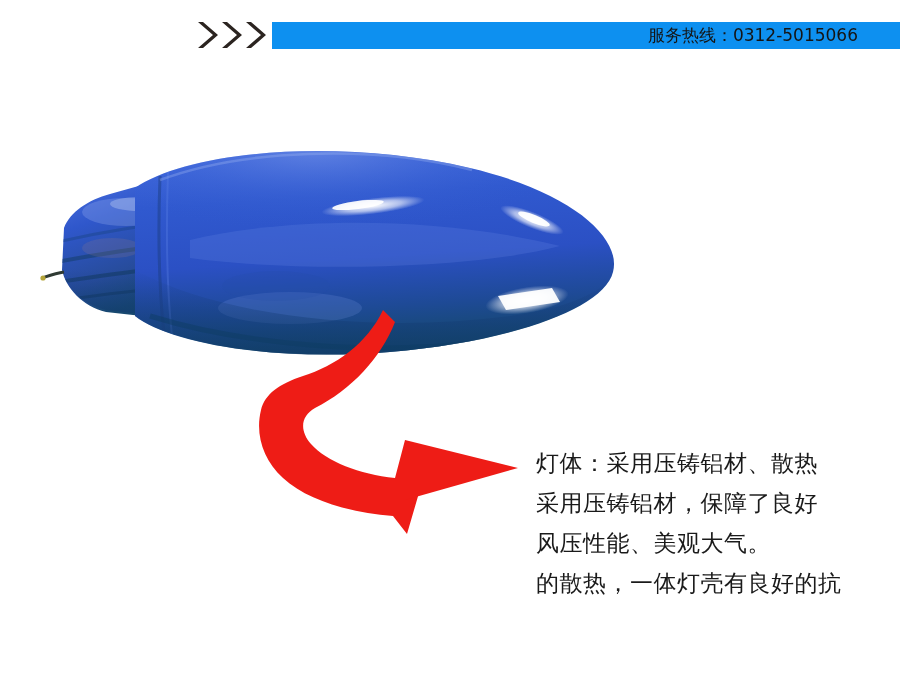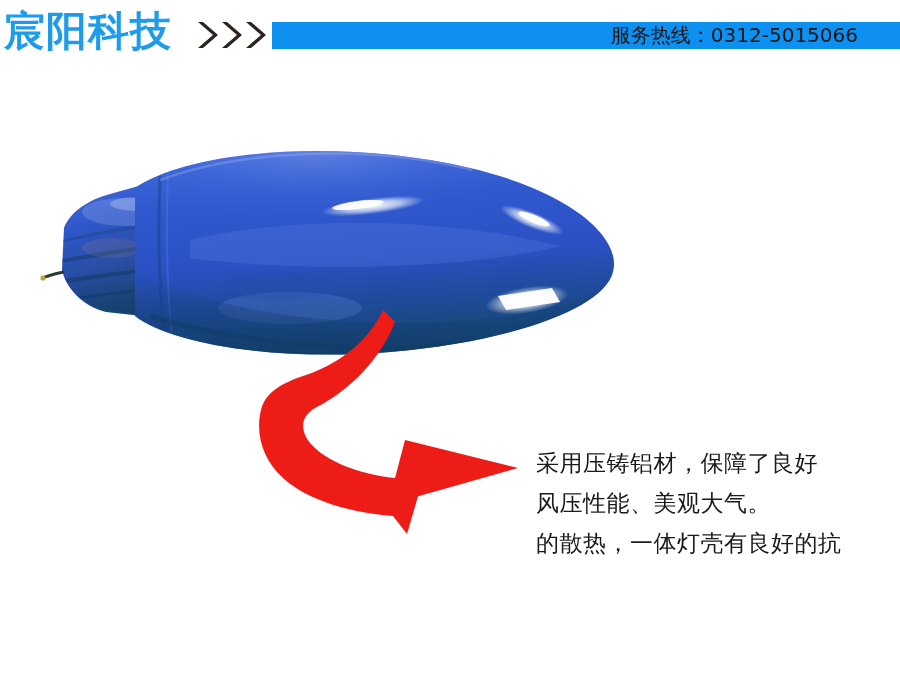--- a/index.html
+++ b/index.html
@@ -63,21 +63,21 @@
     background: #0D90F0;
   }
   #hotline-text {
     position: absolute;
     right: 42px;
     top: 22px;
     width: 430px;
     height: 37px;
     line-height: 27px;
     text-align: right;
-    font-size: 20px;
+    font-size: 17px;
     color: #151515;
     white-space: nowrap;
     font-family: "DejaVu Sans", "Liberation Sans", sans-serif;
   }
 
   
   #product-photo {
     position: absolute;
     left: 40px;
     top: 120px;
@@ -112,21 +112,20 @@
     font-family: "DejaVu Sans", "Liberation Sans", sans-serif;
   }
 </style>
 </head>
 <body>
 
 <div id="page">
 
   <div id="header">
 
-    <div id="brand-logo">宸阳科技</div>
 
     <div id="chevron-group">
       <span class="chev" style="left:0px;">
         <svg width="24" height="30" viewBox="0 0 24 30">
           <path d="M2 2 L17 15 L2 28 L7 28 L22 15 L7 2 Z" fill="#2B2420"></path>
         </svg>
       </span>
       <span class="chev" style="left:24px;">
         <svg width="24" height="30" viewBox="0 0 24 30">
           <path d="M2 2 L17 15 L2 28 L7 28 L22 15 L7 2 Z" fill="#2B2420"></path>
@@ -259,18 +258,19 @@
                L150 130
                L140 168
                C104 164 72 152 56 134
                C44 120 46 106 60 98
                C96 80 126 48 140 12 Z" fill="#EE1C16"></path>
       <path d="M150 130 L263 158 L150 190 Z" fill="#EE1C16"></path>
     </svg>
   </div>
 
   <div id="caption-block">
+    <div class="caption-line">灯体：采用压铸铝材、散热</div>
     <div class="caption-line">采用压铸铝材，保障了良好</div>
     <div class="caption-line">风压性能、美观大气。</div>
     <div class="caption-line">的散热，一体灯壳有良好的抗</div>
   </div>
 
 </div>
 
 </body></html>

